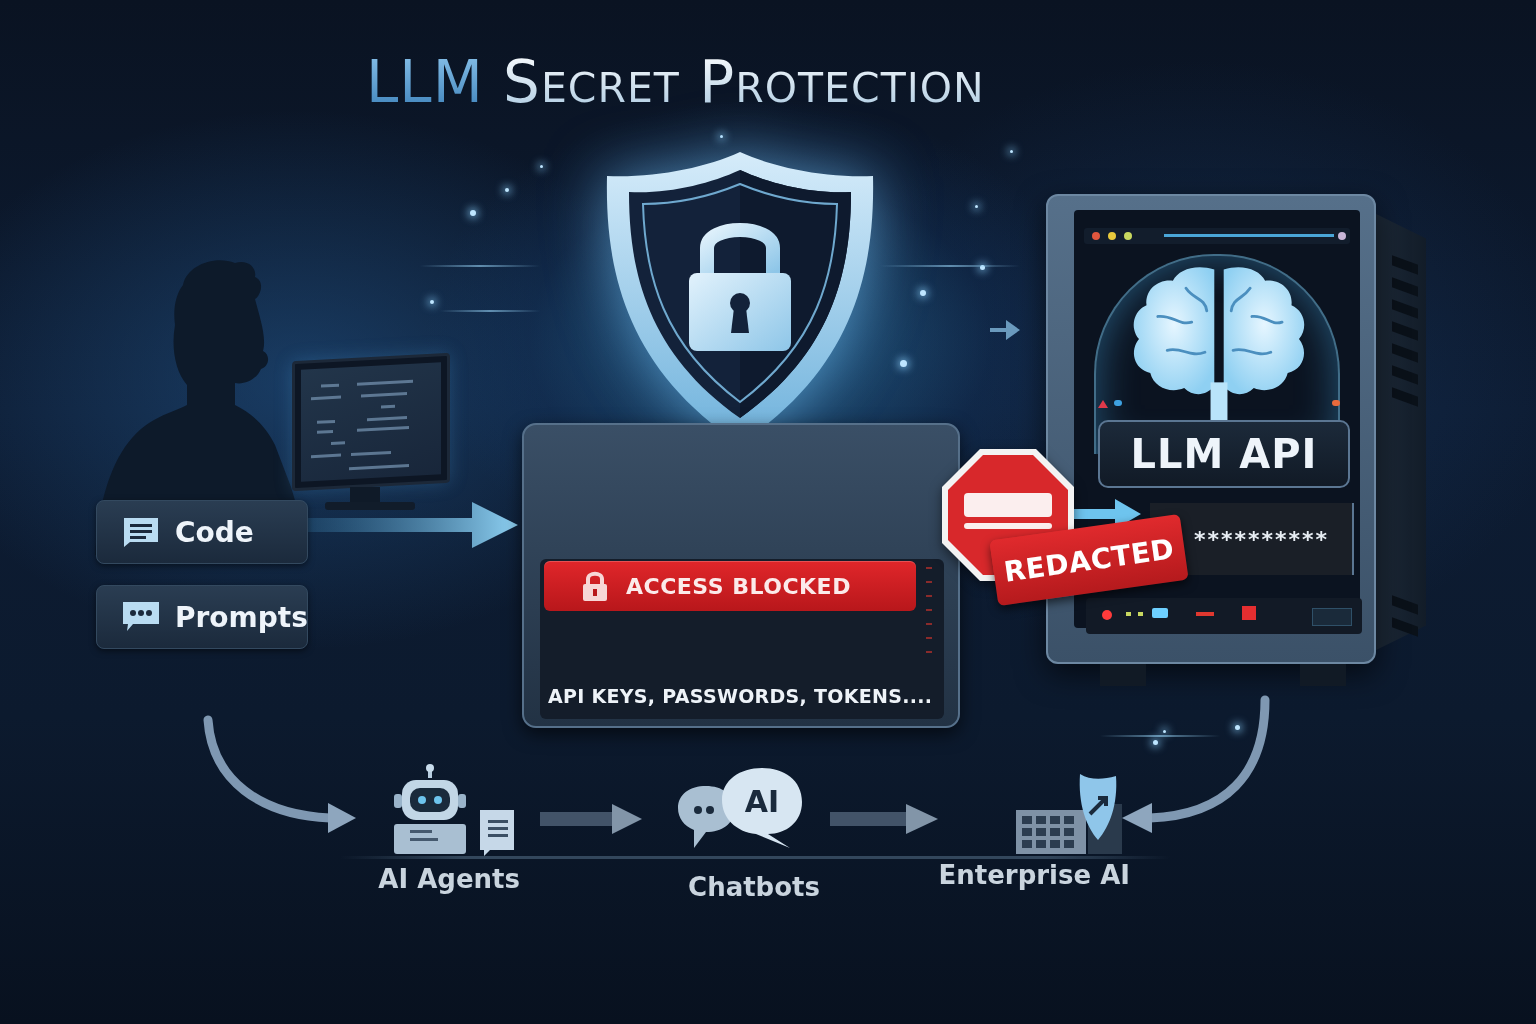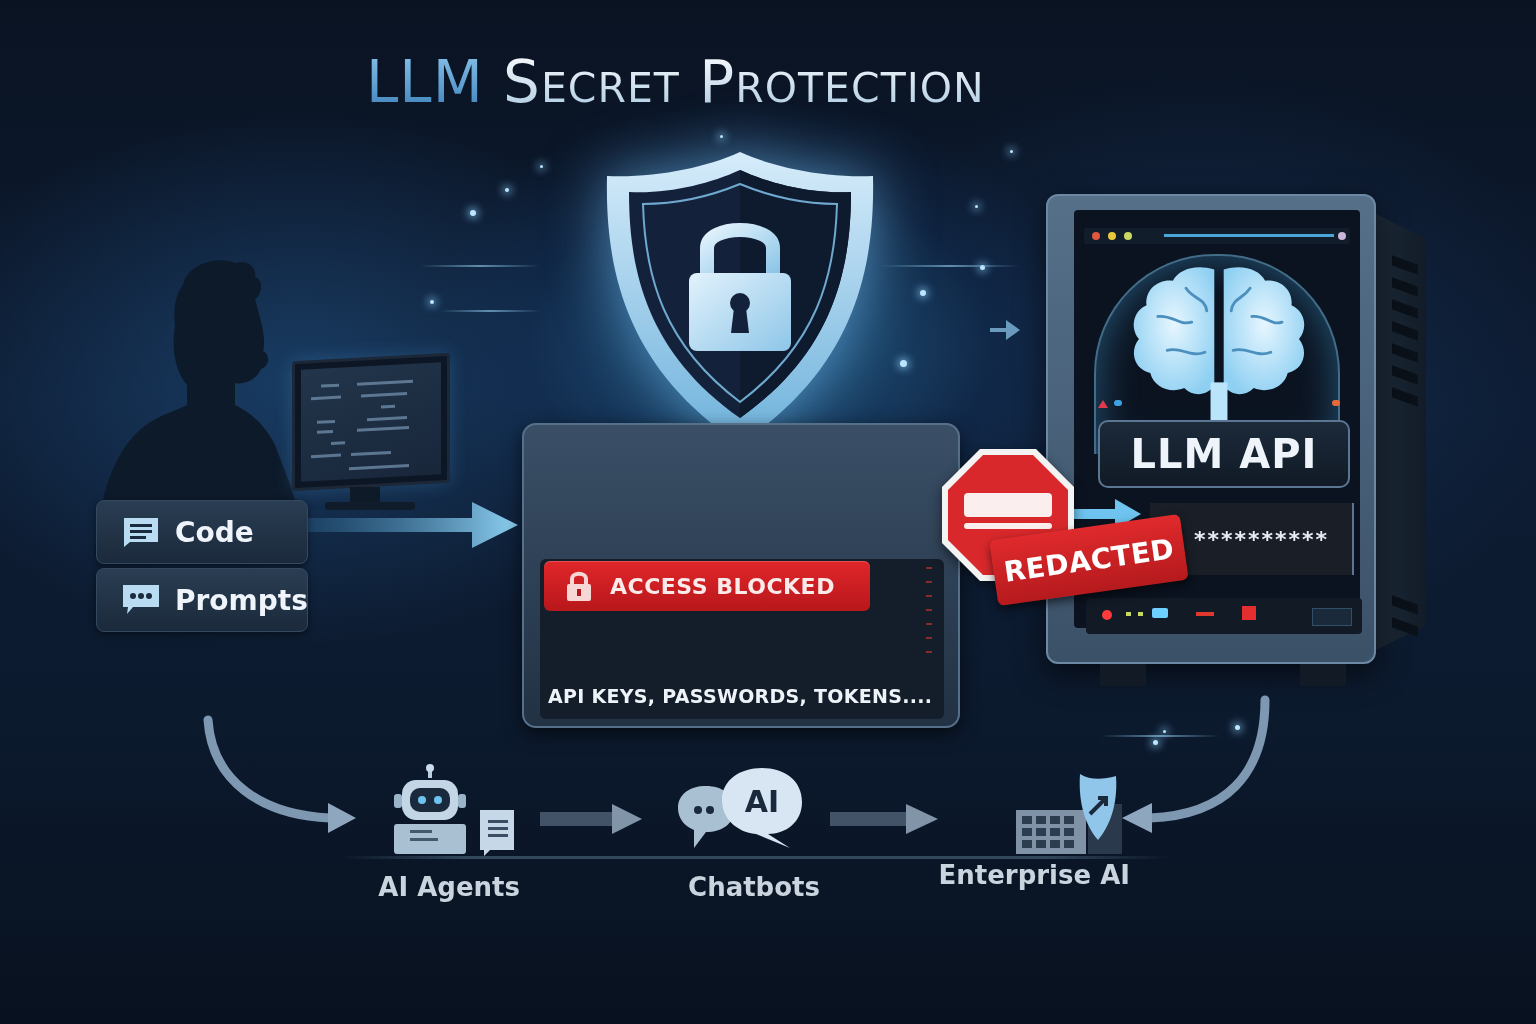--- a/index.html
+++ b/index.html
@@ -19,35 +19,35 @@
   .title .rest{background:linear-gradient(180deg,#ffffff,#a9c8e0);-webkit-background-clip:text;background-clip:text;-webkit-text-fill-color:transparent;font-variant:small-caps}
   
   .person{position:absolute;left:95px;top:255px;width:230px;height:300px}
   .monitor{position:absolute;left:292px;top:357px;width:158px;height:130px;background:#0d1624;border:3px solid #1c2838;border-radius:4px;transform:skewY(-3deg);box-shadow:0 0 18px rgba(80,160,220,.25)}
   .monitor .scr{position:absolute;inset:6px;background:linear-gradient(160deg,#22354a,#18263a)}
   .monitor .ln{position:absolute;height:3px;background:#6d8aa6;opacity:.8}
   .mstand{position:absolute;left:350px;top:487px;width:30px;height:18px;background:#0f1a28}
   .mbase{position:absolute;left:325px;top:502px;width:90px;height:8px;background:#111c2a;border-radius:3px}
   
   .inputs{position:absolute;left:96px;top:500px;width:212px}
-  .card{height:64px;margin-bottom:4px;border-radius:8px;background:linear-gradient(180deg,#2a3d52,#1b2a3c);border:1px solid #33495f;display:flex;align-items:center;padding-left:24px;box-shadow:0 2px 6px rgba(0,0,0,.5)}
+  .card{height:64px;margin-bottom:21px;border-radius:8px;background:linear-gradient(180deg,#2a3d52,#1b2a3c);border:1px solid #33495f;display:flex;align-items:center;padding-left:24px;box-shadow:0 2px 6px rgba(0,0,0,.5)}
   .card .ic{width:40px;height:32px;margin-right:14px;display:flex;align-items:center;justify-content:center}
   .card .lbl{font-size:28px;color:#eef4fa;font-weight:600}
   
   .arrow-main{position:absolute;left:300px;top:500px;width:220px;height:50px}
   
   .shield{position:absolute;left:595px;top:148px;width:290px;height:300px;filter:drop-shadow(0 0 30px rgba(120,200,255,.6))}
   
   .lg{position:absolute;left:522px;top:423px;width:438px;height:305px;border-radius:14px;background:linear-gradient(180deg,#3a4f66,#223244);border:2px solid #56708a;box-shadow:0 6px 18px rgba(0,0,0,.6)}
   .lg .head{position:absolute;left:16px;top:26px;width:404px;height:100px;background:#0f1825;border-radius:8px;border:1px solid #2a3a4c}
   .lg .name{position:absolute;top:12px;left:0;right:0;text-align:center;font-size:38px;font-weight:bold;color:#e8eef4;letter-spacing:1px}
   .lg .hr{position:absolute;left:60px;right:60px;top:64px;height:1px;background:#3b4b5e}
   .lg .sub{position:absolute;top:70px;left:0;right:0;text-align:center;font-size:19px;color:#d3dde7}
   .lg .body{position:absolute;left:16px;top:134px;width:404px;height:160px;background:#141d2a;border-radius:6px}
-  .alert{position:absolute;left:4px;width:326px;height:50px;border-radius:6px;display:flex;align-items:center;padding-left:20px;box-shadow:inset 0 1px 0 rgba(255,255,255,.2)}
+  .alert{position:absolute;left:4px;width:372px;height:50px;border-radius:6px;display:flex;align-items:center;padding-left:36px;box-shadow:inset 0 1px 0 rgba(255,255,255,.2)}
   .alert.a1{top:2px;background:linear-gradient(180deg,#e0262a,#b8171b)}
   .alert.a2{top:62px;background:linear-gradient(180deg,#c41d22,#9c1418)}
   .alert .ai{width:32px;height:32px;margin-right:14px}
   .alert .at{font-size:22px;font-weight:600;color:#fbeaea;letter-spacing:.5px}
   .leds{position:absolute;right:8px;top:8px;width:10px;height:110px}
   .leds i{display:block;width:6px;height:2px;background:#8a2b2b;margin:0 0 12px 0}
   .keys{position:absolute;left:8px;top:126px;font-size:19px;font-weight:bold;color:#eef3f8;letter-spacing:.3px}
   
   .arrow-mid{position:absolute;left:1055px;top:497px;width:90px;height:34px}
   .stop{position:absolute;left:938px;top:445px;width:140px;height:140px;filter:drop-shadow(0 4px 6px rgba(0,0,0,.5))}
@@ -301,21 +301,21 @@
       <rect x="14" y="30" width="8" height="14" rx="3" fill="#9ab4ca"></rect>
         <rect x="78" y="30" width="8" height="14" rx="3" fill="#9ab4ca"></rect>
       <rect x="14" y="60" width="72" height="30" rx="3" fill="#a9bfd2"></rect>
       <rect x="30" y="66" width="22" height="3" fill="#45596e"></rect>
         <rect x="30" y="74" width="28" height="3" fill="#45596e"></rect>
       <path d="M100 46 H134 V86 H110 L104 92 L104 86 H100 Z" fill="#c6d8e8"></path>
       <rect x="108" y="56" width="20" height="3" fill="#3b4f64"></rect>
         <rect x="108" y="63" width="20" height="3" fill="#3b4f64"></rect>
         <rect x="108" y="70" width="20" height="3" fill="#3b4f64"></rect>
     </svg>
-    <div class="tl" style="margin-top:12px;margin-left:-10px">AI Agents</div>
+    <div class="tl" style="margin-top:4px;margin-left:-10px">AI Agents</div>
   </div>
 
   <div class="target" style="left:660px;top:764px;width:160px">
     <svg width="150" height="92" viewBox="0 0 150 92">
       <path d="M8 44 C8 30,20 22,36 22 C52 22,64 30,64 46 C64 60,52 68,36 68 L24 84 L24 66 C14 62,8 54,8 44 Z" fill="#a9bfd2"></path>
       <circle cx="28" cy="46" r="4" fill="#1a2a3c"></circle>
         <circle cx="40" cy="46" r="4" fill="#1a2a3c"></circle>
       <path d="M52 36 C52 16,70 4,92 4 C114 4,132 16,132 38 C132 58,116 70,98 70 L120 84 L86 70 C66 68,52 54,52 36 Z" fill="#d7e6f2"></path>
       <text x="92" y="48" text-anchor="middle" font-family="DejaVu Sans, sans-serif" font-weight="bold" font-size="30" fill="#1a2a3c">AI</text>
     </svg>

